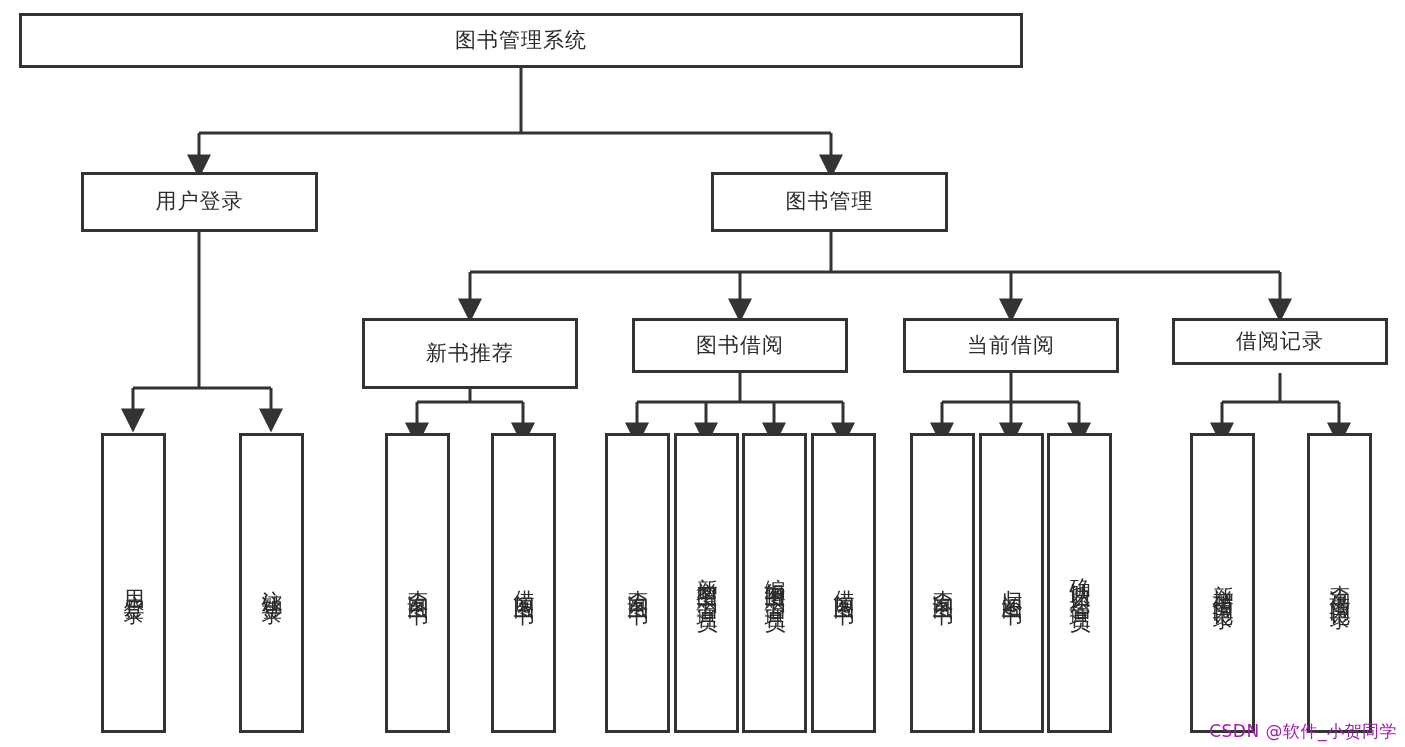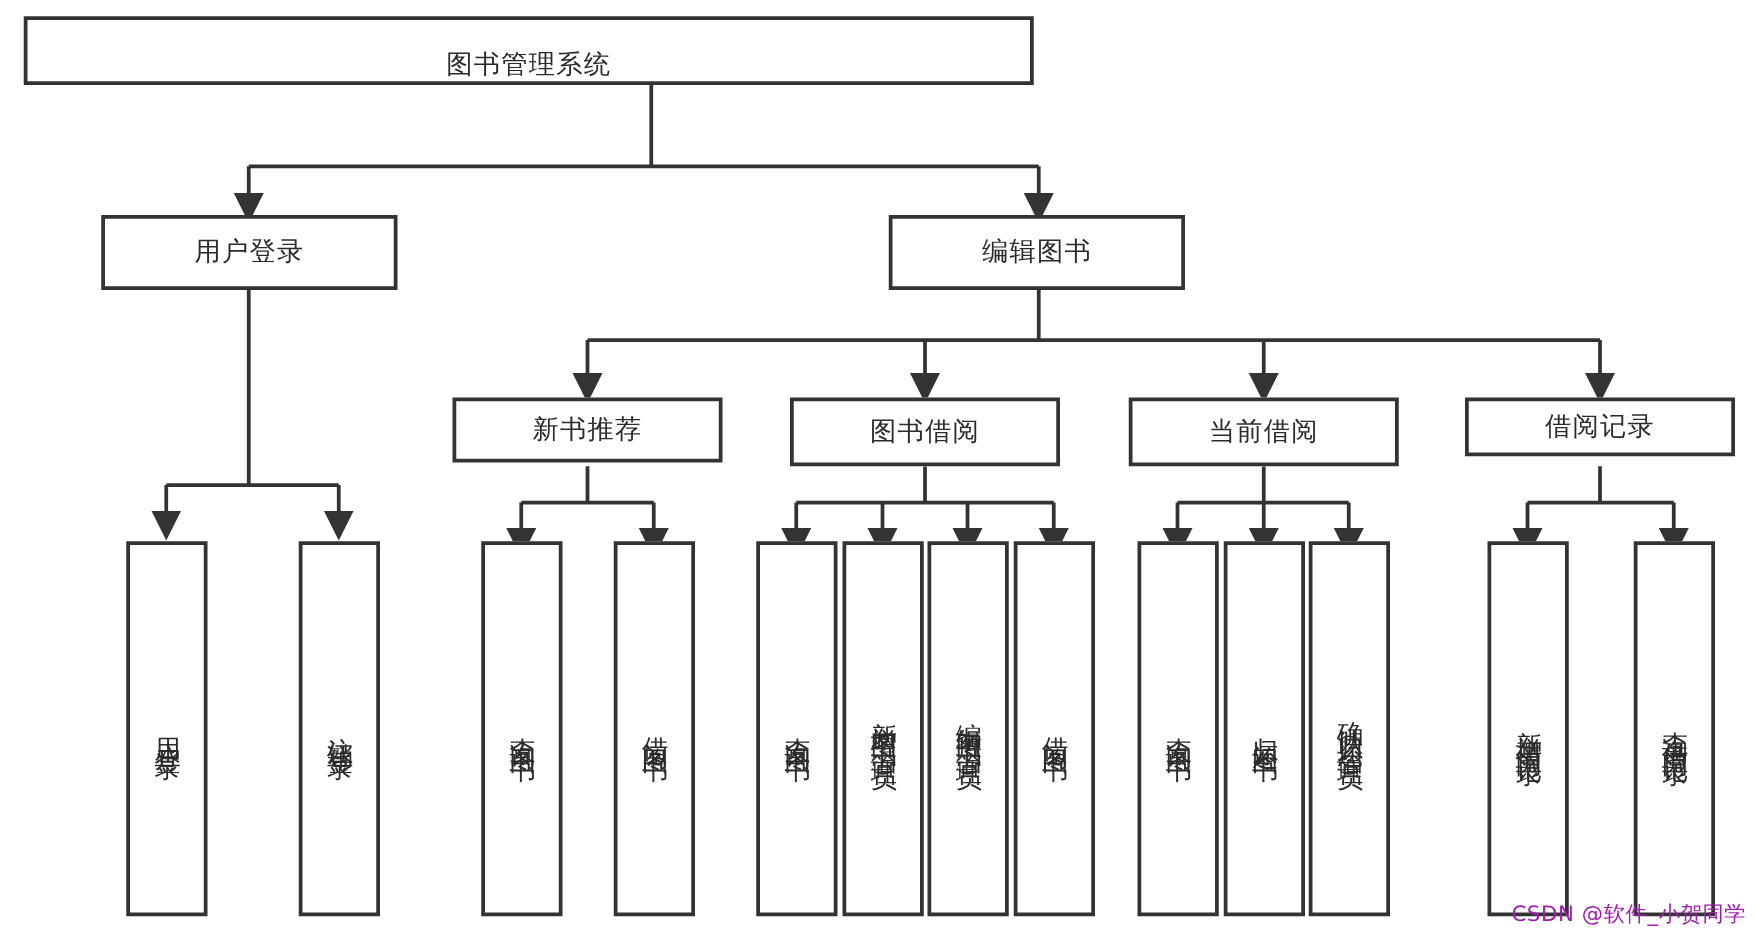--- a/index.html
+++ b/index.html
@@ -120,32 +120,32 @@
       <path d="M1011,402 L1011,426" marker-end="url(#arrow)"></path>
       <path d="M1079,402 L1079,426" marker-end="url(#arrow)"></path>
 
       <path d="M1280,373 L1280,402"></path>
       <path d="M1222,402 L1339,402"></path>
       <path d="M1222,402 L1222,426" marker-end="url(#arrow)"></path>
       <path d="M1339,402 L1339,426" marker-end="url(#arrow)"></path>
     </g>
   </svg>
 
-  <div class="node h" style="left:19px; top:13px; width:808px; height:55px;align-items:flex-end;">
+  <div class="node h" style="left:19px; top:13px; width:1004px; height:55px;">
     <span class="label">图书管理系统</span>
   </div>
 
   <div class="node h" style="left:81px; top:172px; width:237px; height:60px;">
     <span class="label">用户登录</span>
   </div>
   <div class="node h" style="left:711px; top:172px; width:237px; height:60px;">
-    <span class="label">编辑图书</span>
-  </div>
-
-  <div class="node h" style="left:362px; top:318px; width:216px; height:52px;">
+    <span class="label">图书管理</span>
+  </div>
+
+  <div class="node h" style="left:362px; top:318px; width:216px; height:71px;">
     <span class="label">新书推荐</span>
   </div>
   <div class="node h" style="left:632px; top:318px; width:216px; height:55px;">
     <span class="label">图书借阅</span>
   </div>
   <div class="node h" style="left:903px; top:318px; width:216px; height:55px;">
     <span class="label">当前借阅</span>
   </div>
   <div class="node h" style="left:1172px; top:318px; width:216px; height:47px;">
     <span class="label">借阅记录</span>

